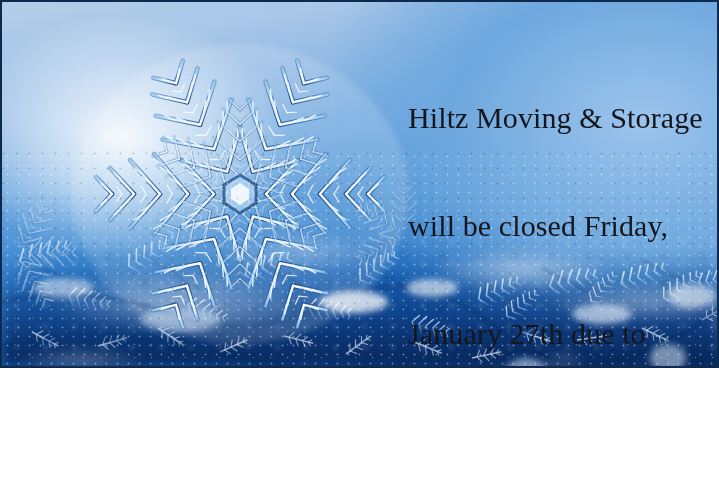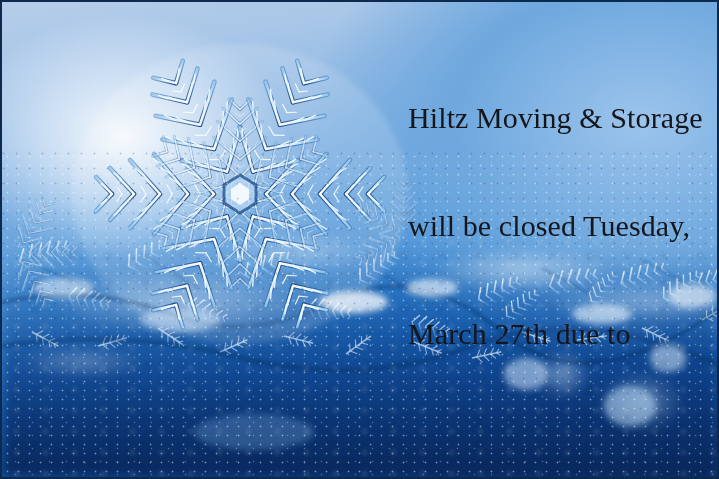--- a/index.html
+++ b/index.html
@@ -10,21 +10,21 @@
   body {
     width: 719px;
     height: 479px;
     overflow: hidden;
     font-family: "Liberation Serif", "DejaVu Serif", serif;
   }
 
   #poster {
     position: relative;
     width: 719px;
-    height: 479px;
+    height: 368px;
     overflow: hidden;
     box-sizing: border-box;
     border: 2px solid #0d2a4e;
     background: #1565b8;
   }
 
   
   .layer { position: absolute; inset: 0; }
 
   #sky {
@@ -339,18 +339,18 @@
         <use href="#arm" transform="rotate(270)"></use>
       </g>
     </g>
   </svg>
 
   <div class="layer" id="grain"></div>
   <div class="layer" id="grainsoft"></div>
 
   <div id="message">
     <span class="line">Hiltz Moving &amp; Storage</span>
-    <span class="line">will be closed Tuesday,</span>
-    <span class="line">March 27th due to</span>
+    <span class="line">will be closed Friday,</span>
+    <span class="line">January 27th due to</span>
     
   </div>
 
 </div>
 
 </body></html>

